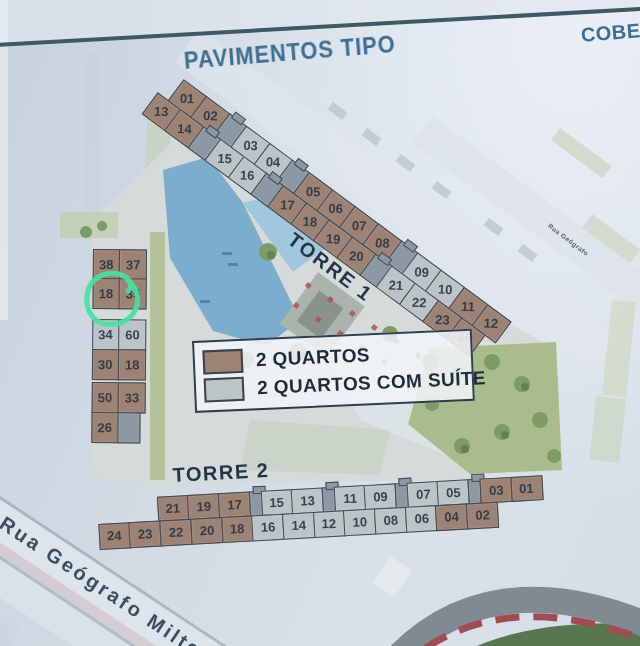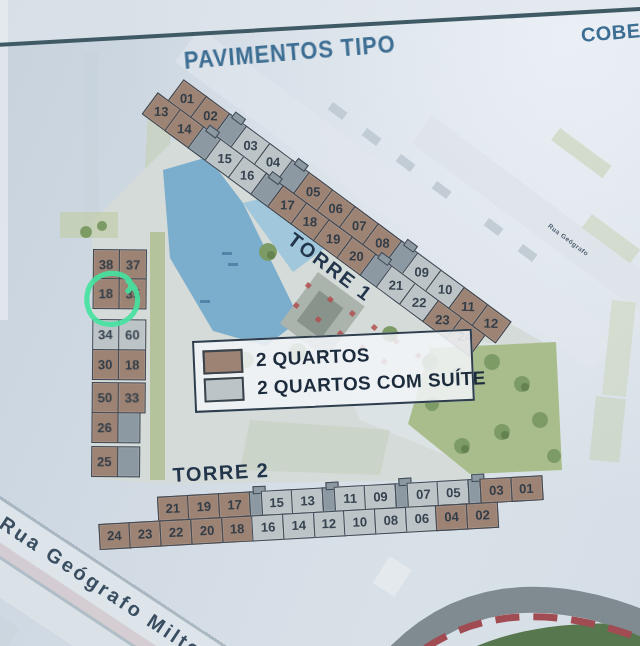--- a/index.html
+++ b/index.html
@@ -317,26 +317,20 @@
         <div class="unit u-b">
           <span class="unum">33</span>
         </div>
       </div>
       <div class="vrow">
         <div class="unit u-b">
           <span class="unum">26</span>
         </div>
         <div class="unit core"></div>
       </div>
-      <div class="vrow">
-        <div class="unit u-b">
-          <span class="unum">25</span>
-        </div>
-        <div class="unit core"></div>
-      </div>
     </div>
 
   <div class="h2">
     <div class="trow top">
         <div class="unit u-b">
           <span class="unum">21</span>
         </div>
         <div class="unit u-b">
           <span class="unum">19</span>
         </div>

